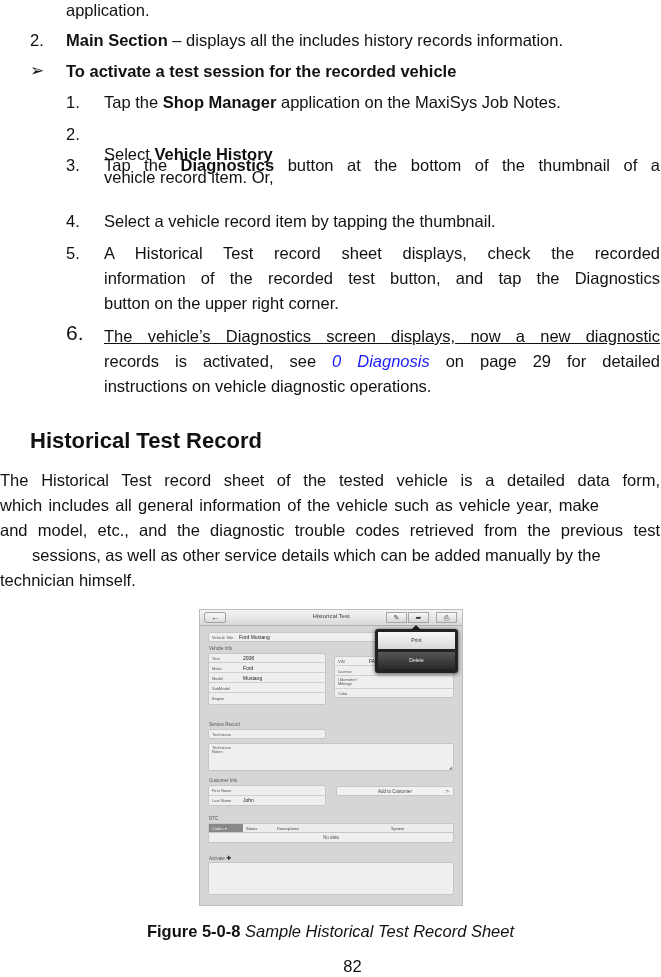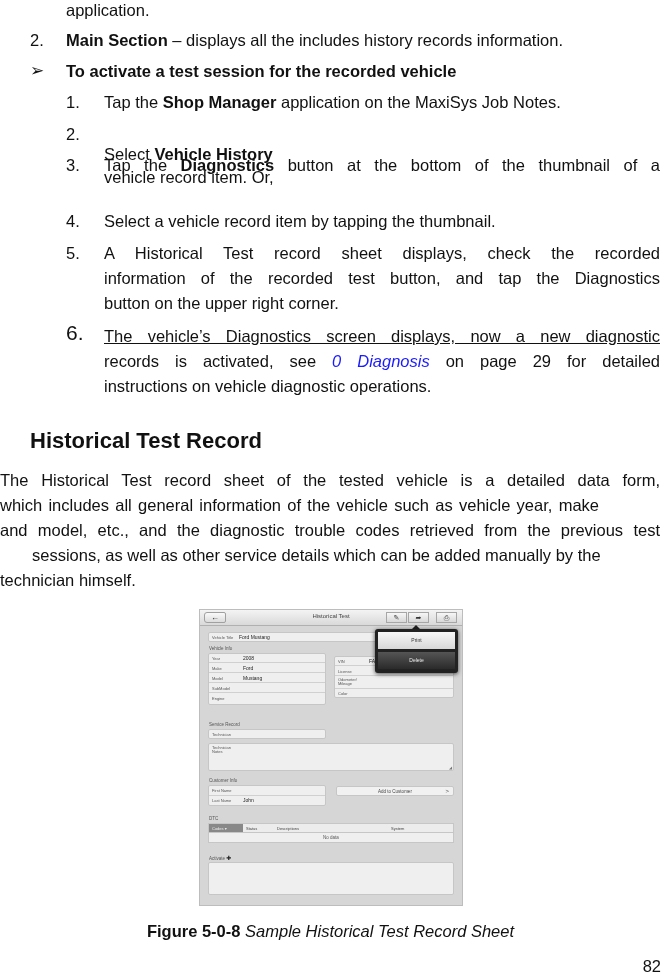--- a/index.html
+++ b/index.html
@@ -168,13 +168,13 @@
     <span class="dtc-col" style="left:182px;">System</span>
   </div>
   <div class="dtc-body">No data</div>
 
   <div class="sect" style="left:9px; top:244px;"><span>Activate</span> <span style="font-size:6px; color:#222;">✚</span></div>
   <div class="box" style="left:8px; top:252px; width:246px; height:33px;"></div>
 </div>
 
 <div class="line" style="left:0; width:661px; text-align:center; top:921px; font-size:16.5px;"><b>Figure 5-0-8</b><i> Sample Historical Test Record Sheet</i></div>
 
-<div class="line" style="left:0; width:661px; text-align:right; top:956px;padding-left:44px;">82</div>
+<div class="line" style="left:0; width:661px; text-align:center; top:956px;padding-left:44px;">82</div>
 
 </body></html>

